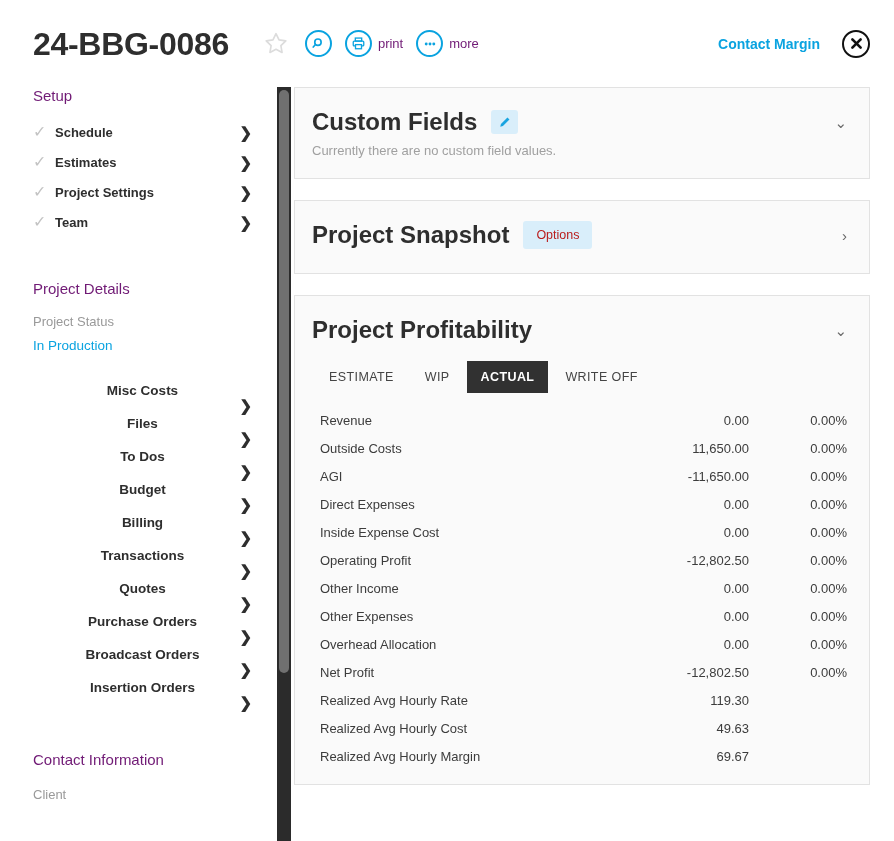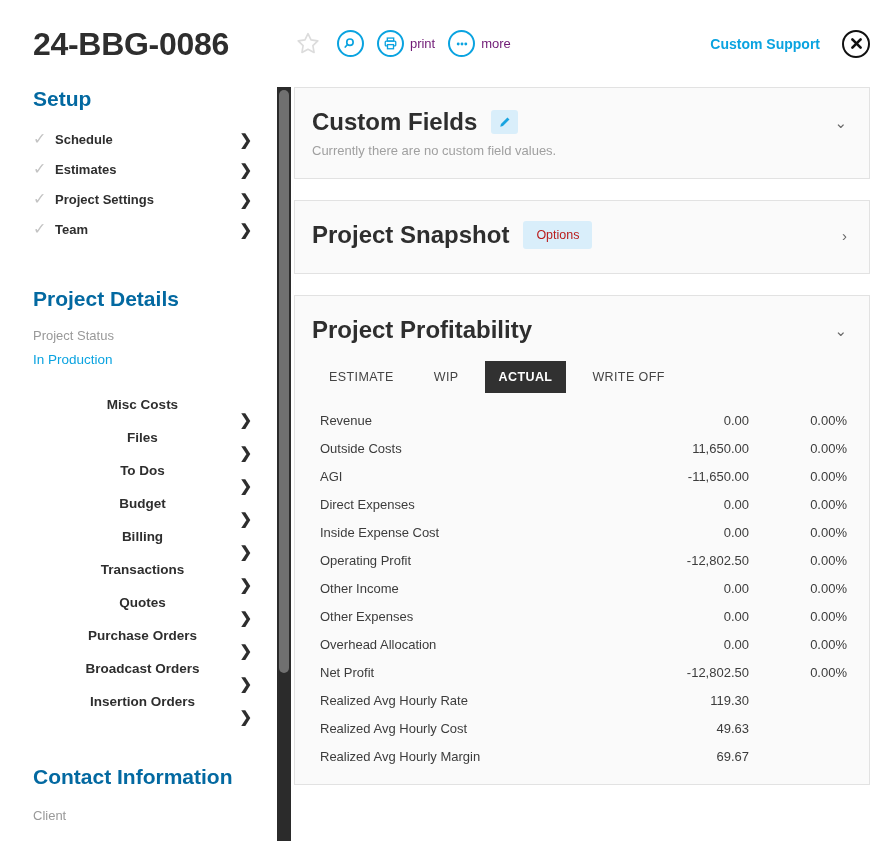--- a/index.html
+++ b/index.html
@@ -11,21 +11,20 @@
     overflow: hidden;
   }
 
   
   .header {
     position: relative;
     height: 87px;
     display: flex;
     align-items: center;
     padding: 0 24px 0 33px;
-    gap: 32px;
   }
   .proj-title {
     font-size: 32px;
     font-weight: bold;
     color: #2e2e2e;
     letter-spacing: -0.3px;
     line-height: 1;
     white-space: nowrap;
   }
   .header-actions {
@@ -86,23 +85,23 @@
 
   
   .sidebar {
     width: 277px;
     flex: none;
     position: relative;
     padding: 0 0 0 33px;
     overflow: hidden;
   }
   .sb-heading {
-    font-size: 21px;
-    font-weight: bold;
-    color: #0369a1;
+    font-size: 15px;
+    font-weight: normal;
+    color: #701a75;
   }
   .setup-list { margin-top: 13px; }
   .setup-item {
     display: flex;
     align-items: center;
     height: 30px;
     cursor: pointer;
     padding-right: 25px;
   }
   .check {
@@ -234,21 +233,21 @@
     color: #a0a0a0;
     padding: 7px 17px 20px 17px;
   }
   .panel-spacer-sm { height: 24px; }
 
   
   .tabs {
     display: flex;
     align-items: center;
     padding: 17px 0 0 20px;
-    gap: 12px;
+    gap: 3px;
   }
   .tab {
     font-size: 12.5px;
     color: #444444;
     letter-spacing: 0.4px;
     padding: 9px 14px;
     cursor: pointer;
     white-space: nowrap;
   }
   .tab.active {
@@ -321,21 +320,21 @@
           <circle cx="4.2" cy="8" r="1.45" fill="#0aa3e0"></circle>
           <circle cx="8" cy="8" r="1.45" fill="#0aa3e0"></circle>
           <circle cx="11.8" cy="8" r="1.45" fill="#0aa3e0"></circle>
         </svg>
       </div>
       <span class="icon-label">more</span>
     </div>
   </div>
 
   <div class="header-right">
-    <span class="support-link">Custom Support</span>
+    <span class="support-link">Contact Margin</span>
     <div class="close-btn">
       <svg width="15" height="15" viewBox="0 0 16 16">
         <line x1="3.6" y1="3.6" x2="12.4" y2="12.4" stroke="#111111" stroke-width="2.8" stroke-linecap="round"></line>
         <line x1="12.4" y1="3.6" x2="3.6" y2="12.4" stroke="#111111" stroke-width="2.8" stroke-linecap="round"></line>
       </svg>
     </div>
   </div>
 </div>
 
 <div class="body-wrap">

